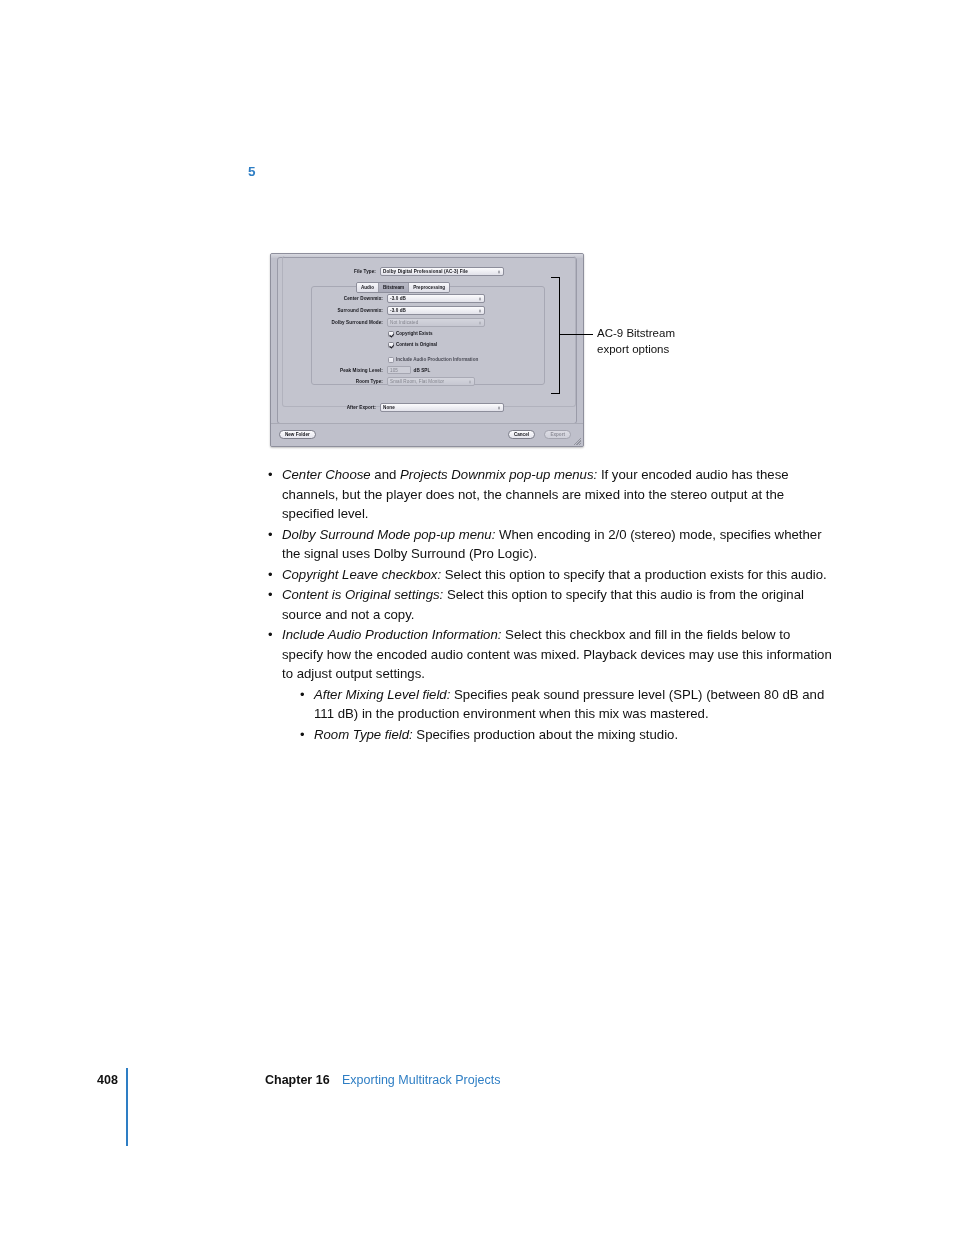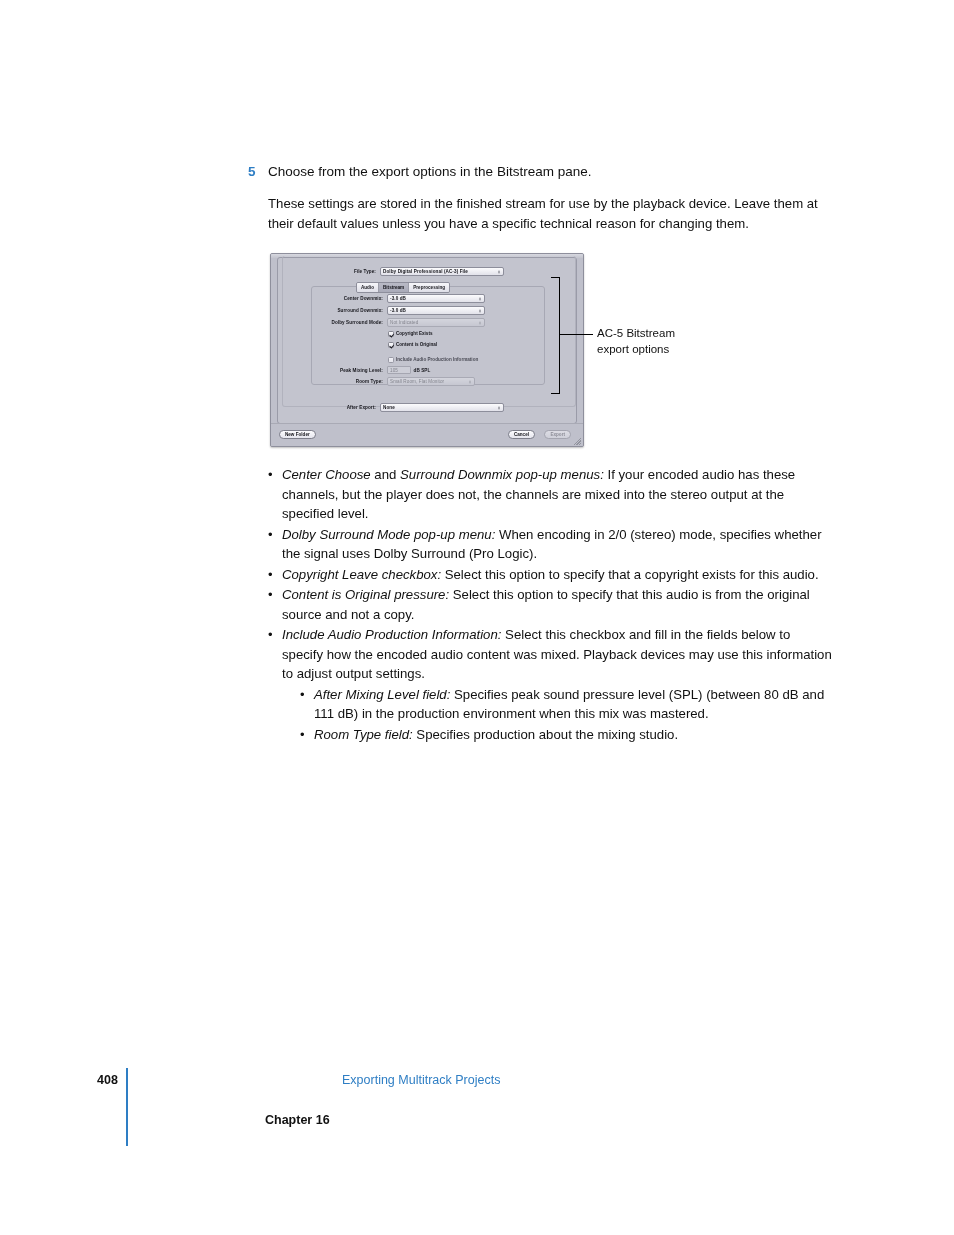--- a/index.html
+++ b/index.html
@@ -356,39 +356,36 @@
     height: 78px;
     background: #2e7ec4;
   }
   .chapter {
     position: absolute;
     left: 265px;
     top: 5px;
     font-size: 12.5px;
     font-weight: bold;
     color: #111;
-    margin-top: 40px;
   }
   .chapter-title {
     position: absolute;
     left: 342px;
     top: 5px;
     font-size: 12.5px;
     color: #2e7ec4;
   }
 </style>
 </head>
 <body>
 
 <div class="step-block">
   <div class="step-row">
     <div class="step-num">5</div>
-    <div class="step-text">Choose from the export options in the Bitstream pane.</div>
-  </div>
-  <div class="step-body">These settings are stored in the finished stream for use by the playback device. Leave them at their default values unless you have a specific technical reason for changing them.</div>
+  </div>
 </div>
 
 <div class="figure">
   <div class="dlg">
     <div class="dlg-topstrip"></div>
     <div class="dlg-inner">
 
       <div class="row" style="left:0px; top:9px; width:290px;">
         <div class="lbl" style="width:98px;">File Type:</div>
         <div class="popup" style="width:124px; margin-left:4px;">
@@ -494,43 +491,43 @@
       <div class="btn" style="left:8px; top:6px;">New Folder</div>
       <div class="btn" style="right:48px; top:6px;">Cancel</div>
       <div class="btn dim" style="right:12px; top:6px;">Export</div>
       <div class="grip"></div>
     </div>
   </div>
 </div>
 
 <div class="callout-bracket"></div>
 <div class="callout-line"></div>
-<div class="callout-text">AC-5 Bitstream
+<div class="callout-text">AC-9 Bitstream
 export options</div>
 
 <div class="bullets">
 
   <div class="bul">
     <div class="dot">•</div>
-    <div class="btxt"><span class="it">Center Choose</span><span> and </span><span class="it">Surround Downmix pop-up menus:</span><span> If your encoded audio has these channels, but the player does not, the channels are mixed into the stereo output at the specified level.</span></div>
+    <div class="btxt"><span class="it">Center Choose</span><span> and </span><span class="it">Projects Downmix pop-up menus:</span><span> If your encoded audio has these channels, but the player does not, the channels are mixed into the stereo output at the specified level.</span></div>
   </div>
 
   <div class="bul">
     <div class="dot">•</div>
     <div class="btxt"><span class="it">Dolby Surround Mode pop-up menu:</span><span> When encoding in 2/0 (stereo) mode, specifies whether the signal uses Dolby Surround (Pro Logic).</span></div>
   </div>
 
   <div class="bul">
     <div class="dot">•</div>
-    <div class="btxt"><span class="it">Copyright Leave checkbox:</span><span> Select this option to specify that a copyright exists for this audio.</span></div>
+    <div class="btxt"><span class="it">Copyright Leave checkbox:</span><span> Select this option to specify that a production exists for this audio.</span></div>
   </div>
 
   <div class="bul">
     <div class="dot">•</div>
-    <div class="btxt"><span class="it">Content is Original pressure:</span><span> Select this option to specify that this audio is from the original source and not a copy.</span></div>
+    <div class="btxt"><span class="it">Content is Original settings:</span><span> Select this option to specify that this audio is from the original source and not a copy.</span></div>
   </div>
 
   <div class="bul">
     <div class="dot">•</div>
     <div class="btxt"><span class="it">Include Audio Production Information:</span><span> Select this checkbox and fill in the fields below to specify how the encoded audio content was mixed. Playback devices may use this information to adjust output settings.</span></div>
   </div>
 
   <div class="bul sub">
     <div class="dot">•</div>
     <div class="btxt"><span class="it">After Mixing Level field:</span><span> Specifies peak sound pressure level (SPL) (between 80 dB and 111 dB) in the production environment when this mix was mastered.</span></div>

